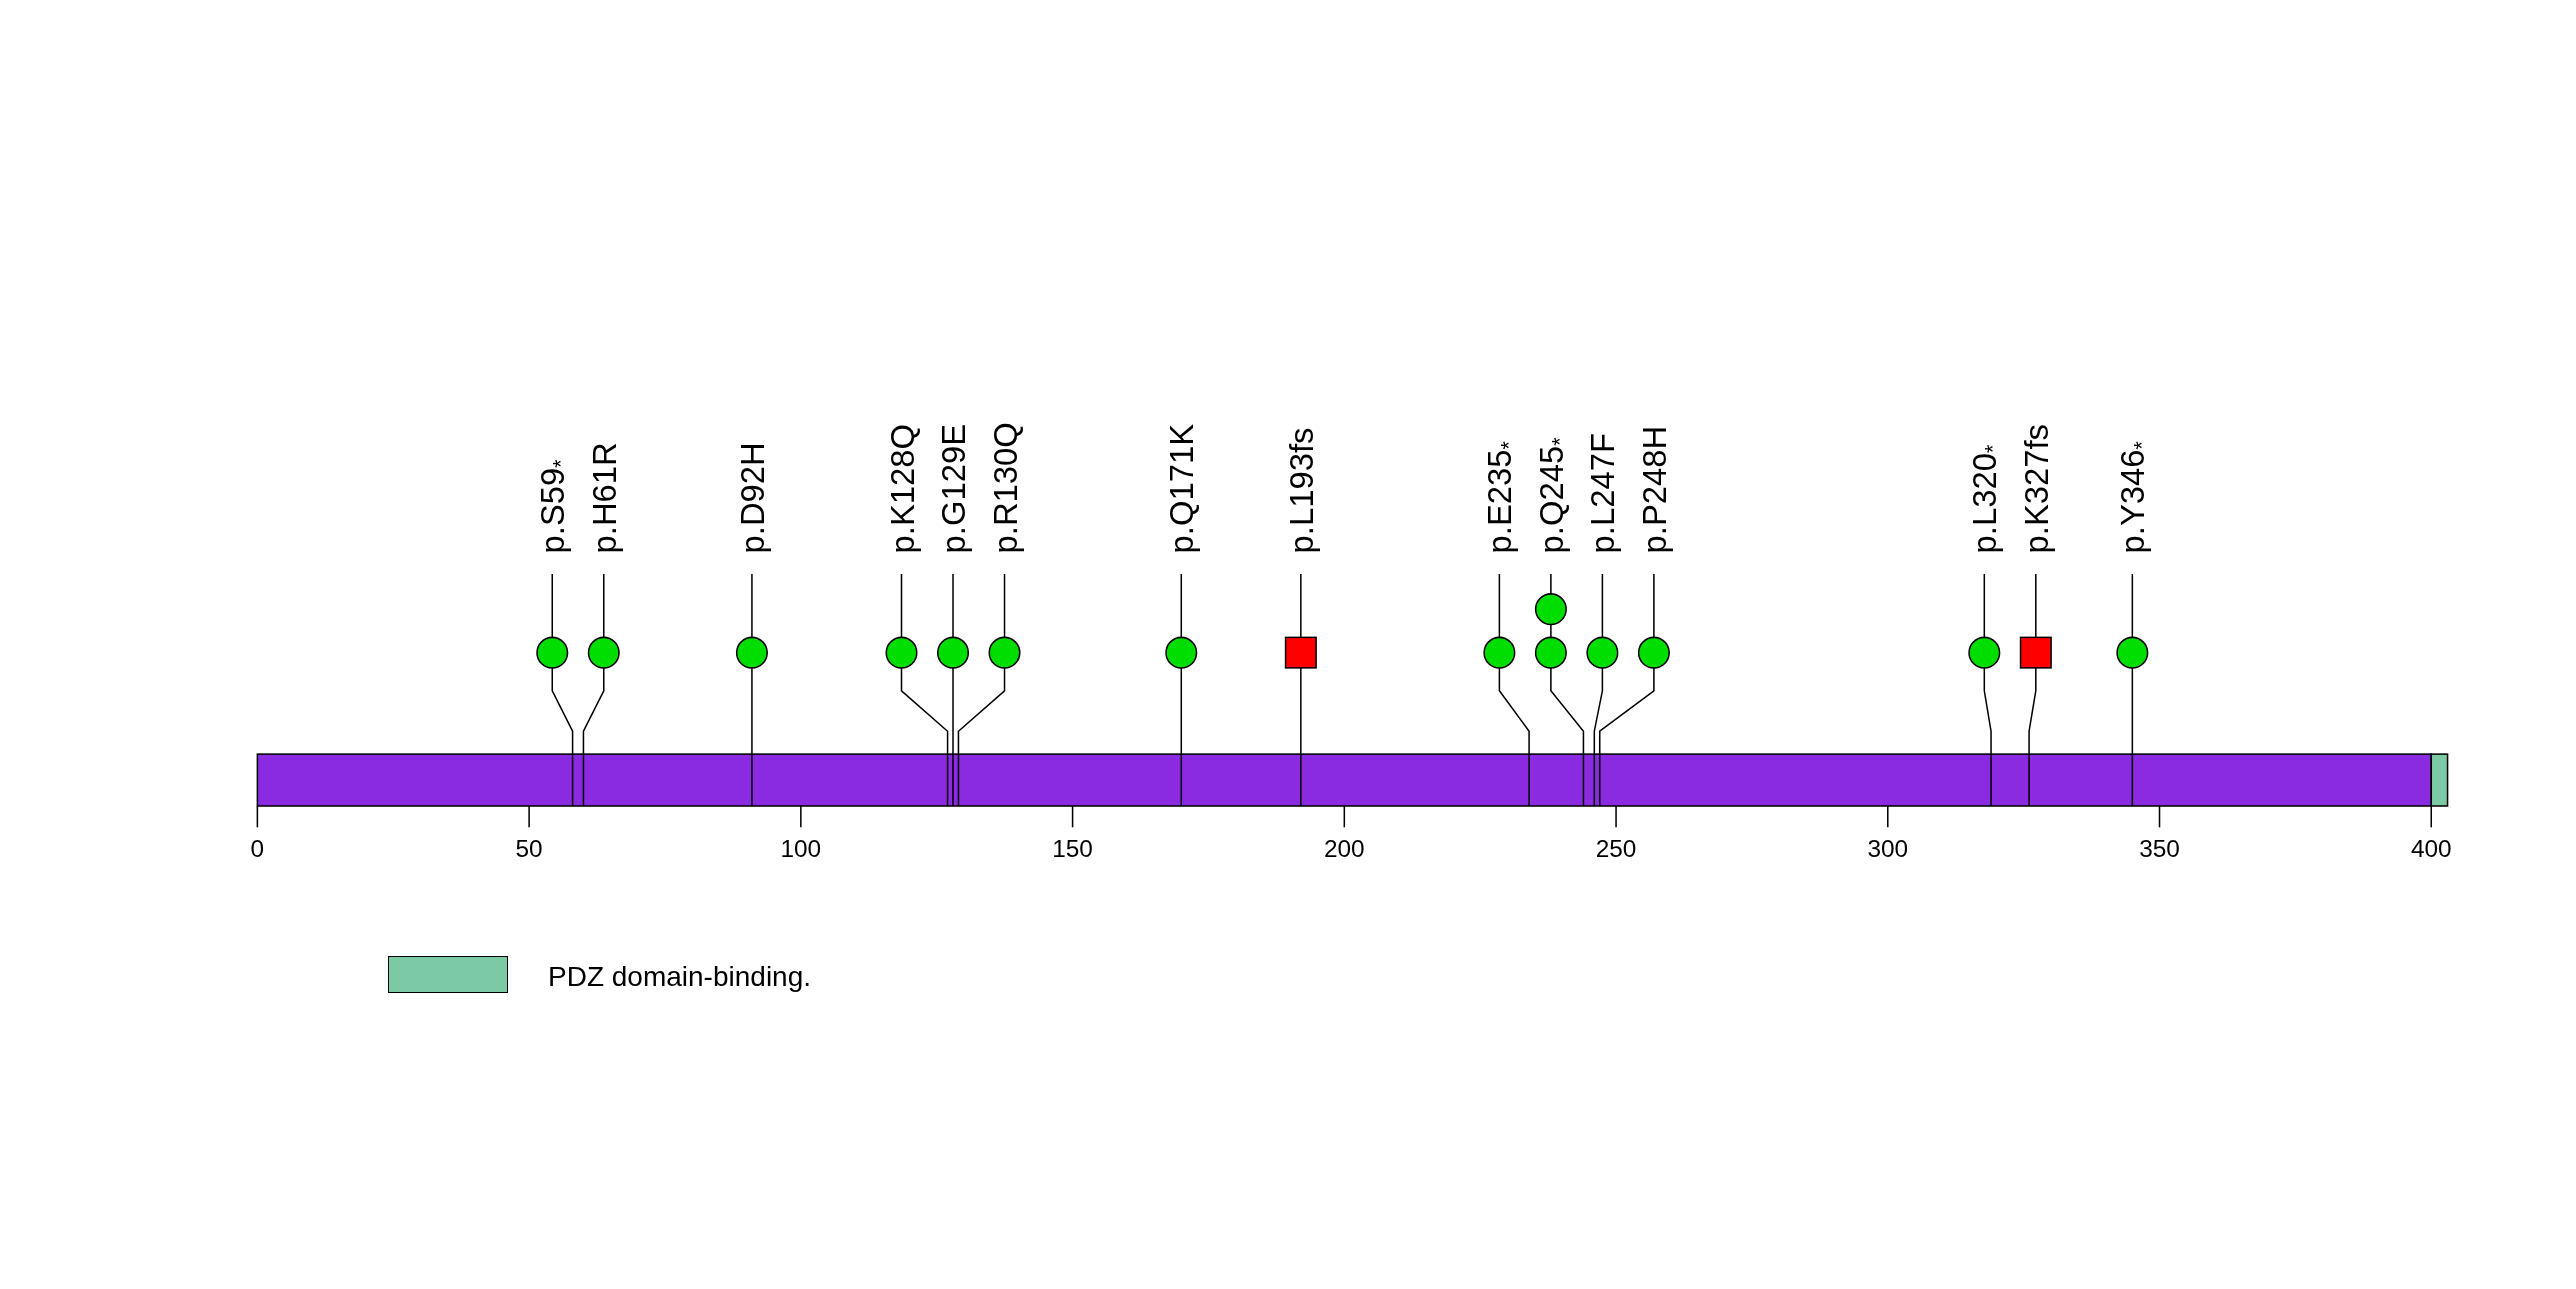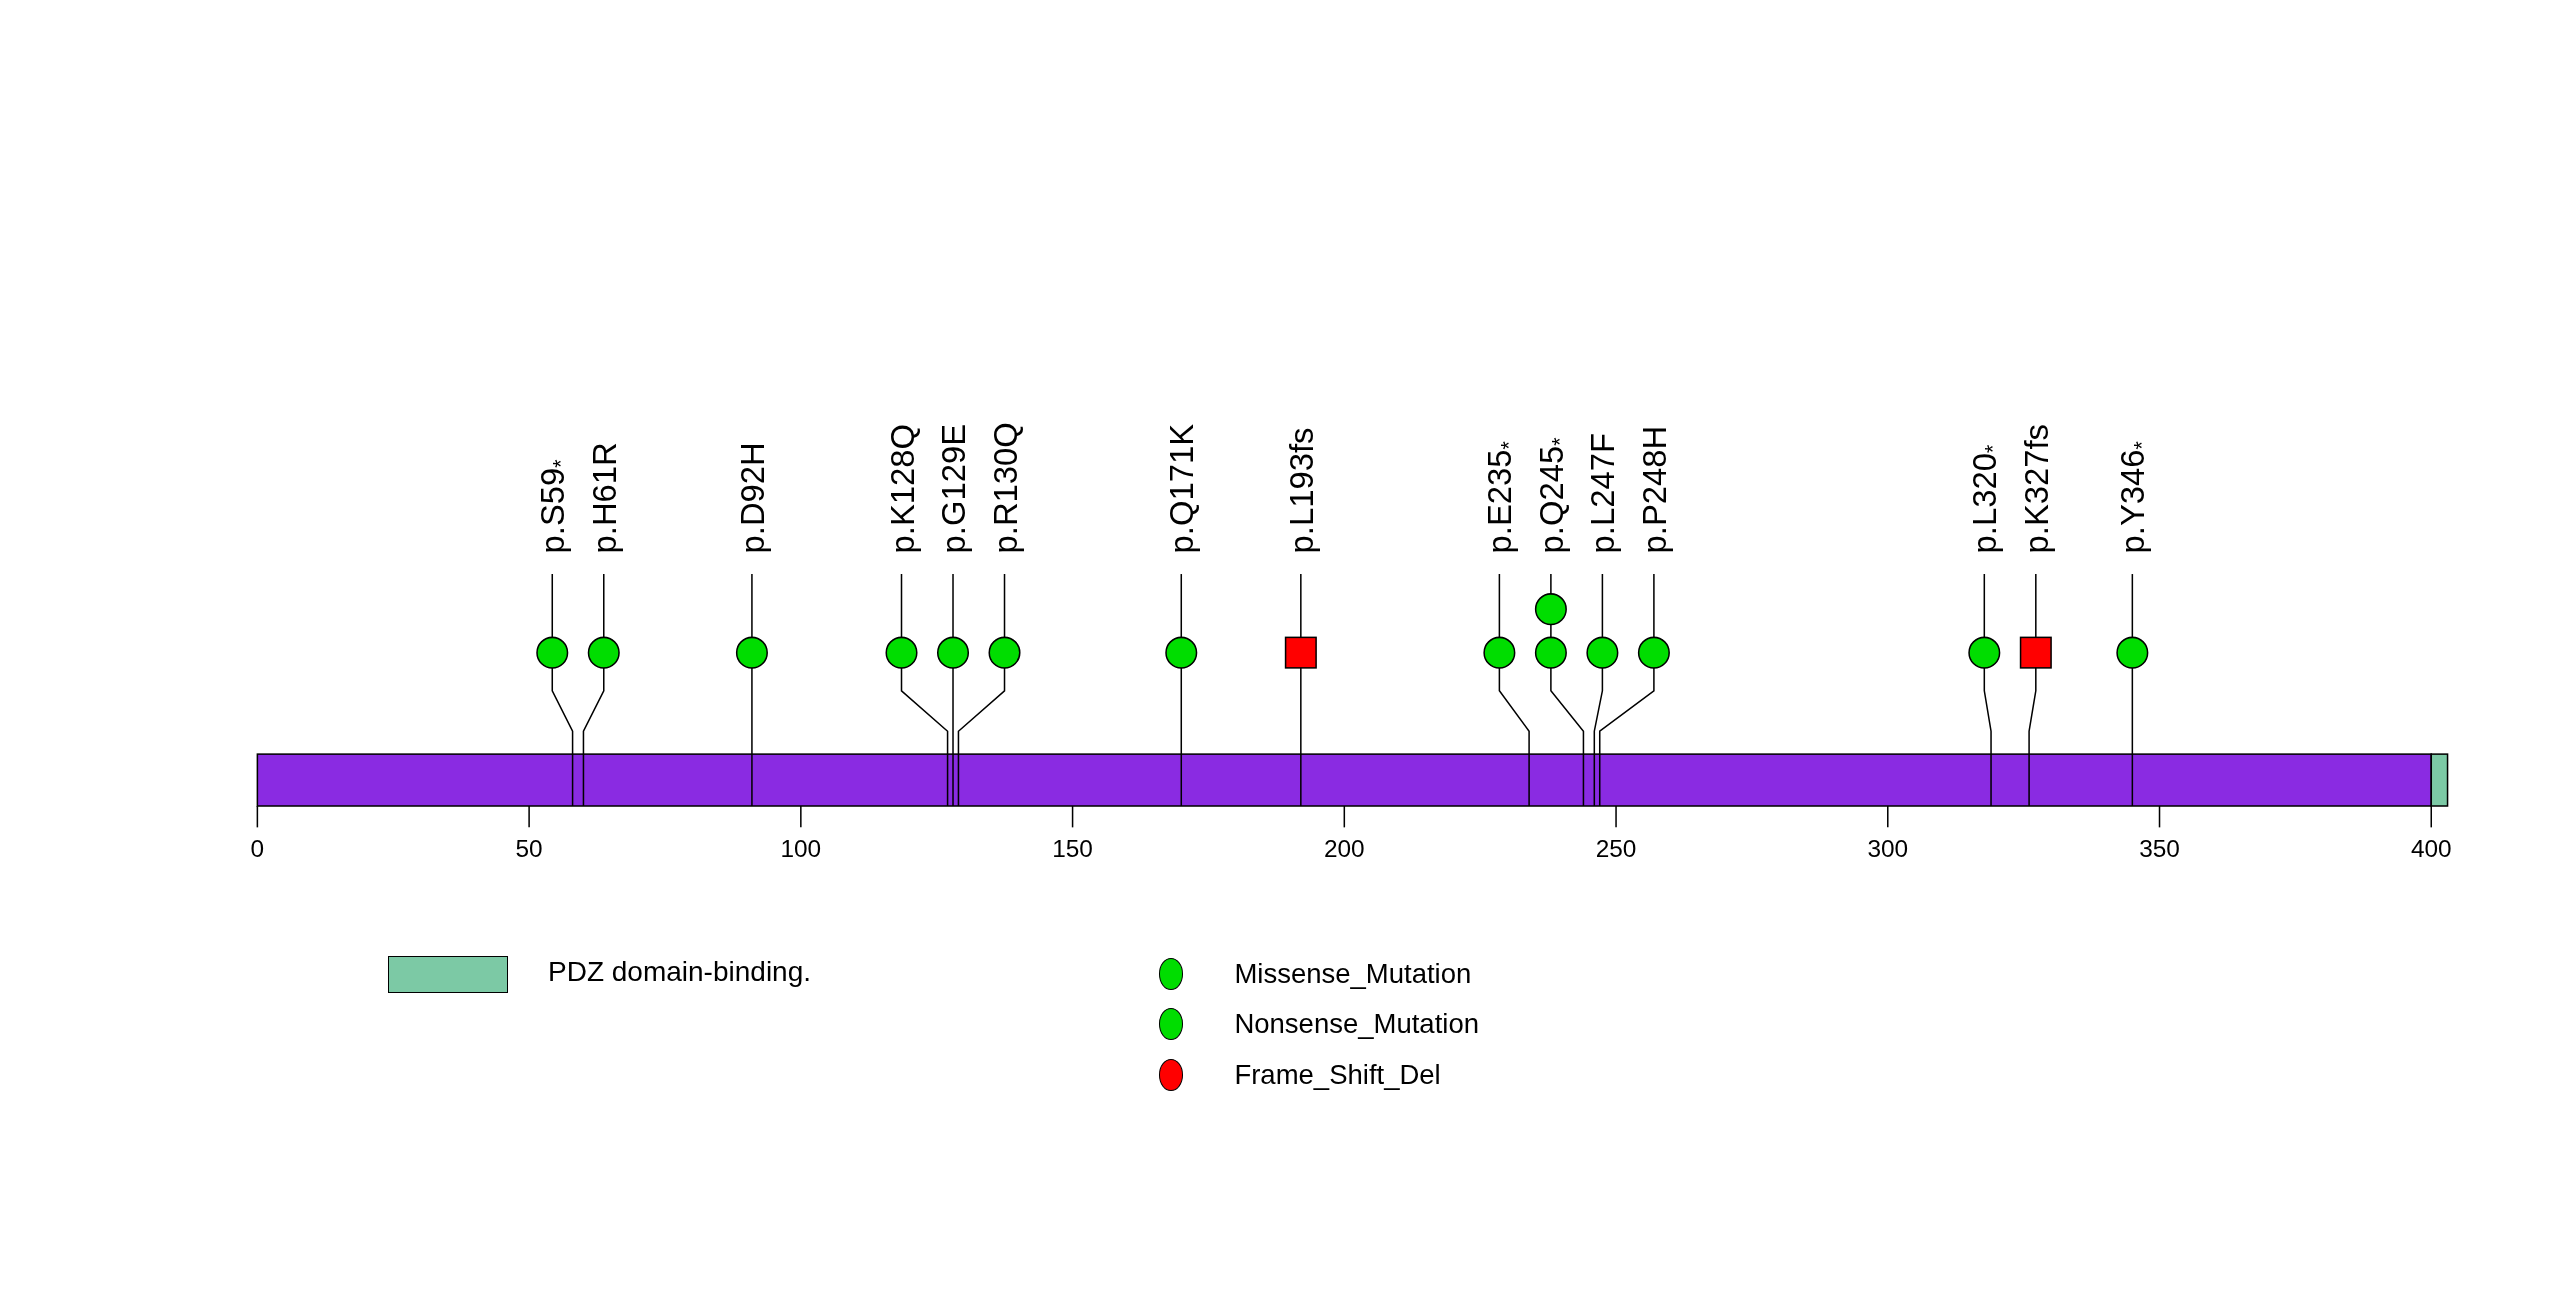--- a/index.html
+++ b/index.html
@@ -7,21 +7,21 @@
     position:relative;
     width:2576px;height:1290px;
     background:#ffffff;
     font-family:"Liberation Sans", sans-serif;
     overflow:hidden;
   }
   #plot{position:absolute;left:0;top:0;}
   .legend-row{
     position:absolute;
     display:flex;
-    align-items:flex-start;
+    align-items:flex-end;
     color:#000;
   }
   .legend-domain{left:388px;top:956px;gap:40px;}
   .legend-domain .legend-text{font-size:28px;}
   .legend-mutations{
     position:absolute;left:1159px;top:958px;
     display:flex;flex-direction:column;gap:18.3px;
   }
   .legend-mutations .legend-row{position:static;gap:51px;}
   .legend-mutations .legend-text{font-size:27.5px;}
@@ -111,29 +111,15 @@
       <text transform="translate(2600.55625,725) rotate(-90)" font-size="43" fill="#000" text-anchor="start" dominant-baseline="central"><tspan>p.L320</tspan><tspan dy="12" font-size="28">*</tspan></text>
       <text transform="translate(2668.05625,725) rotate(-90)" font-size="43" fill="#000" text-anchor="start" dominant-baseline="central"><tspan>p.K327fs</tspan></text>
       <text transform="translate(2794.5625,725) rotate(-90)" font-size="43" fill="#000" text-anchor="start" dominant-baseline="central"><tspan>p.Y346</tspan><tspan dy="12" font-size="28">*</tspan></text>
     </svg>
 
   <div class="legend-row legend-domain">
     <span class="swatch-rect" style="background-color: rgb(124, 201, 165);"></span>
     <span class="legend-text">PDZ domain-binding.</span>
   </div>
 
-  <div class="legend-mutations">
-    <div class="legend-row">
-      <span class="swatch-ellipse" style="background-color: rgb(0, 221, 0);"></span>
-      <span class="legend-text">Missense_Mutation</span>
-    </div>
-    <div class="legend-row">
-      <span class="swatch-ellipse" style="background-color: rgb(0, 221, 0);"></span>
-      <span class="legend-text">Nonsense_Mutation</span>
-    </div>
-    <div class="legend-row">
-      <span class="swatch-ellipse" style="background-color: rgb(255, 0, 0);"></span>
-      <span class="legend-text">Frame_Shift_Del</span>
-    </div>
-  </div>
 
 </div>
 
 
 </body></html>

